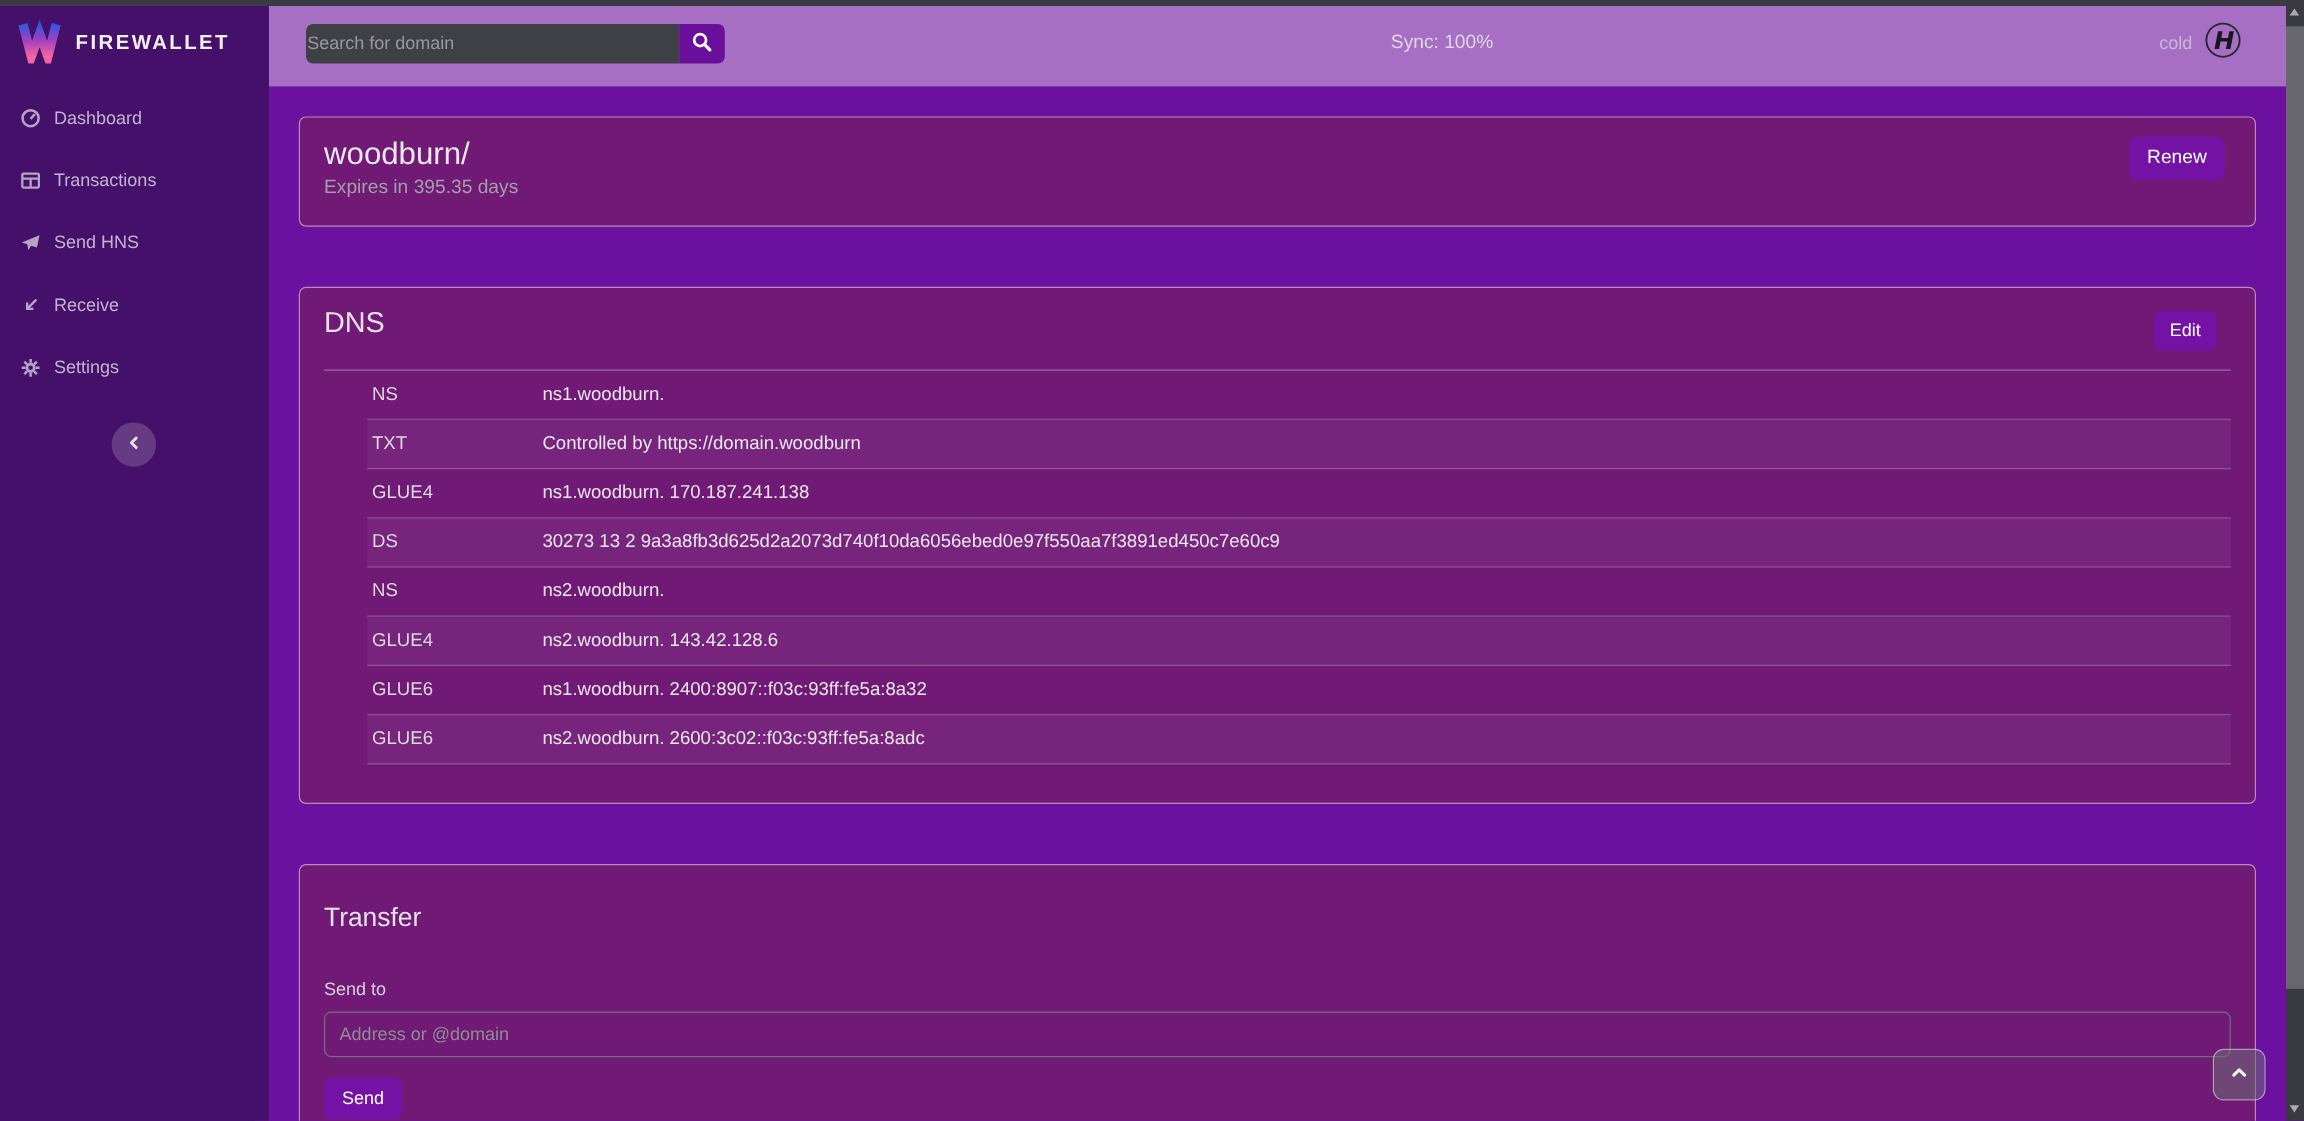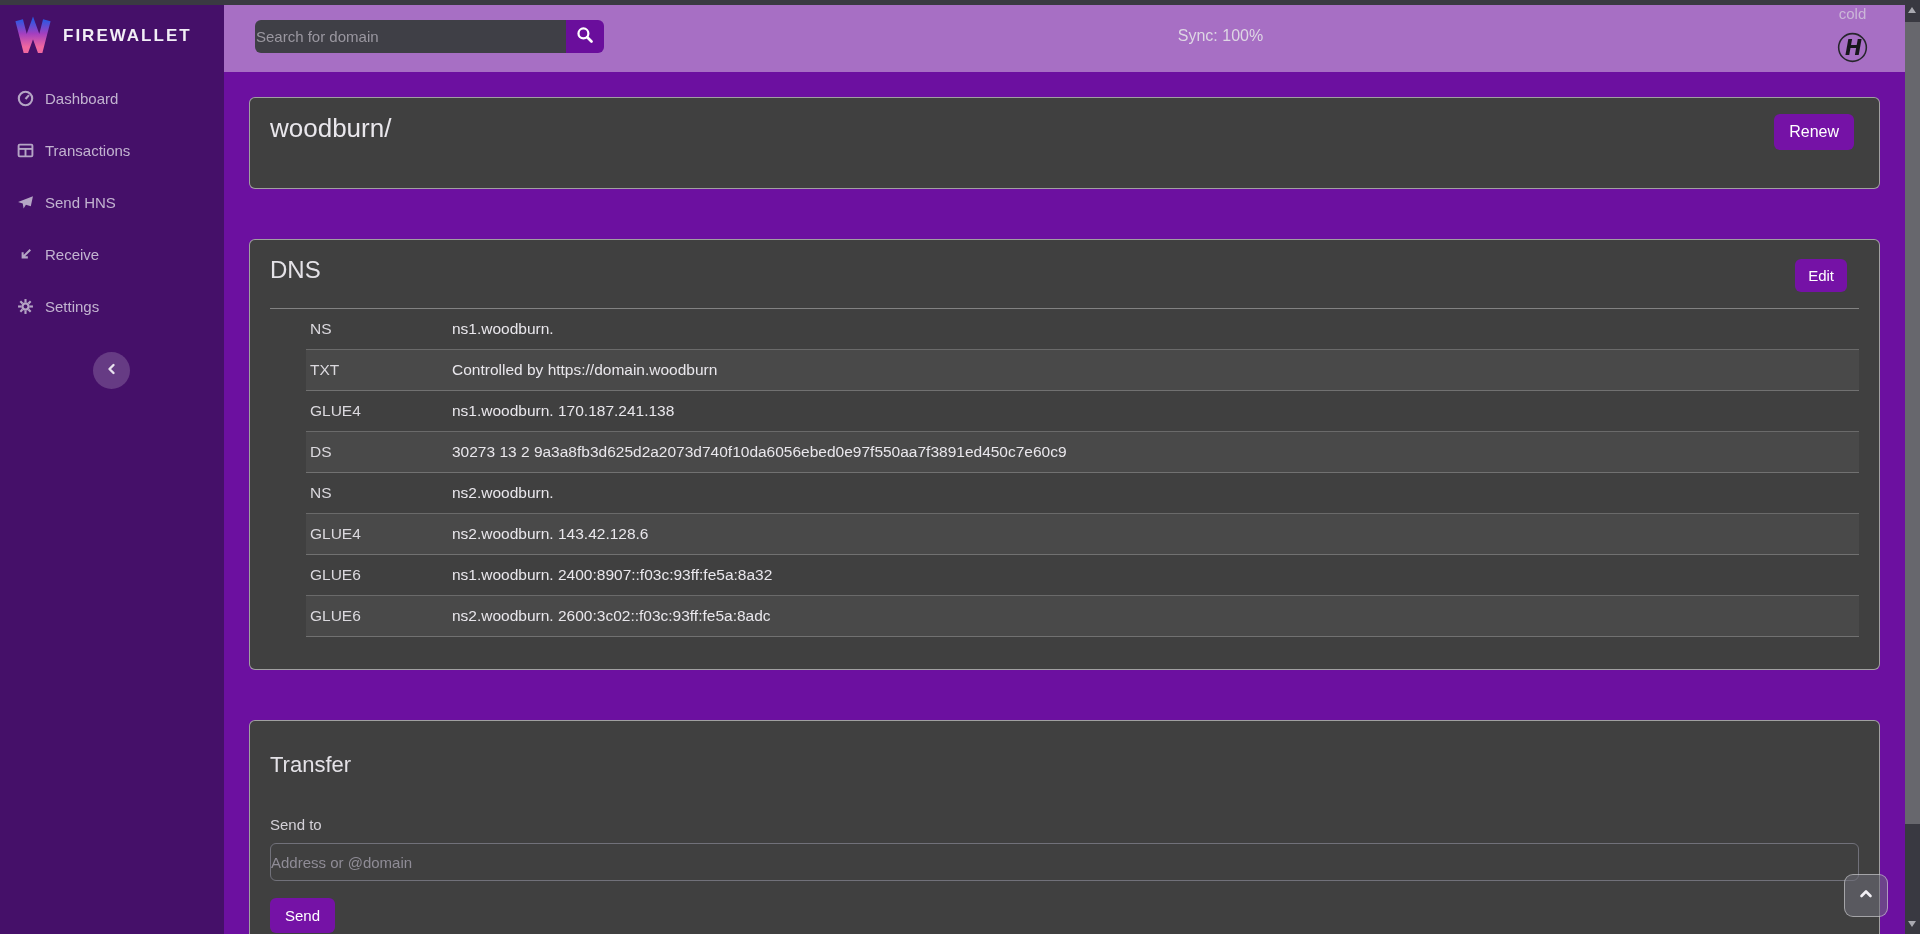--- a/index.html
+++ b/index.html
@@ -20,26 +20,26 @@
 
   
   .topbar { position:absolute; top:0; left:224px; width:1681px; height:72px; background:#a76fc4; z-index:10;
     display:flex; align-items:center; padding:0 37px 0 31px; }
   .search-group { display:flex; width:349px; height:33px; }
   .search-input { flex:1; background:#3f3f46; border:none; outline:none; border-radius:6px 0 0 6px; padding:0 1px;
     color:#e8e6ea; font-size:15px; font-family:"Liberation Sans", sans-serif; }
   .search-input::placeholder { color:#9a97a0; }
   .search-btn { width:38px; background:#6a0e9c; border:none; border-radius:0 6px 6px 0; display:flex; align-items:center; justify-content:center; cursor:pointer; }
   .sync-label { flex:1; text-align:center; color:#ded7e4; font-size:16px; }
-  .account { display:flex; align-items:center; gap:10px; cursor:pointer;flex-direction:column; }
+  .account { display:flex; align-items:center; gap:10px; cursor:pointer; }
   .wallet-name { color:#cbb7d8; font-size:15px; }
 
   
   .main { position:absolute; top:72px; left:224px; width:1681px; height:862px; padding:25px; overflow:hidden; }
-  .card { background:#404040; border:1px solid rgba(255,255,255,0.5); border-radius:6px; position:relative; margin-bottom:50px; }
+  .card { background:#701a75; border:1px solid rgba(255,255,255,0.5); border-radius:6px; position:relative; margin-bottom:50px; }
 
   .domain-card { height:92px; padding:14px 20px; }
   .domain-title { color:#e9e7ec; font-size:26px; font-weight:normal; line-height:32px; }
   .domain-expiry { color:#a49fab; font-size:16px; margin-top:4px; }
   .btn { background:#7512a6; color:#ffffff; border:none; border-radius:6px; font-size:16px; cursor:pointer;
     font-family:"Liberation Sans", sans-serif; }
   .renew-btn { position:absolute; top:16px; right:25px; padding:9px 15px; }
 
   .dns-card { padding:0 20px 32px 20px; }
   .card-heading { color:#e4e2e7; font-size:24px; font-weight:normal; line-height:32px; padding-top:14px; }
@@ -47,21 +47,21 @@
   .dns-table { margin-top:22px; border-top:1px solid rgba(255,255,255,0.35); }
   .dns-row { height:41px; display:flex; align-items:center; border-bottom:1px solid rgba(255,255,255,0.22); font-size:15.5px;margin-left:36px; }
   .dns-row:nth-child(even) { background:rgba(255,255,255,0.05); } 
   .dns-type { width:146px; padding-left:4px; color:#dbd9de; }
   .dns-value { color:#e9e7ec; }
 
   .transfer-card { height:280px; padding:14px 20px; }
   .transfer-heading { font-size:22px; }
   .sendto-label { margin-top:35px; color:#d4d1d8; font-size:15px; }
   .transfer-input { margin-top:10px; width:100%; height:38px; background:transparent; border:1px solid #71717a; border-radius:6px;
-    padding:0 0; color:#e9e7ec; font-size:15px; outline:none; font-family:"Liberation Sans", sans-serif; }
+    padding:0 12px; color:#e9e7ec; font-size:15px; outline:none; font-family:"Liberation Sans", sans-serif; }
   .transfer-input::placeholder { color:#8f8c96; }
   .send-btn { margin-top:17px; padding:9px 15px; font-size:15px; }
 
   
   .scroll-top { position:absolute; right:32px; bottom:17px; width:44px; height:43px; border-radius:9px;
     background:rgba(110,110,120,0.55); border:1px solid rgba(255,255,255,0.45); display:flex; align-items:center; justify-content:center;
     cursor:pointer; z-index:30; }
 
   
   .scrollbar { position:absolute; top:0; right:0; width:15px; height:934px; background:#393941; z-index:70; }
@@ -176,20 +176,21 @@
         <text x="17" y="23.5" text-anchor="middle" font-size="21" font-weight="bold" font-style="italic" fill="#17171c" font-family="'DejaVu Sans', sans-serif">H</text>
       </svg>
     </span>
   </div>
 </header>
 
 <main class="main">
 
   <section class="card domain-card">
     <div class="domain-title">woodburn/</div>
+    <div class="domain-expiry">Expires in 395.35 days</div>
     <button class="btn renew-btn">Renew</button>
   </section>
 
   <section class="card dns-card">
     <div class="card-heading">DNS</div>
     <button class="btn edit-btn">Edit</button>
     <div class="dns-table">
 
         <div class="dns-row">
           <span class="dns-type">NS</span>

